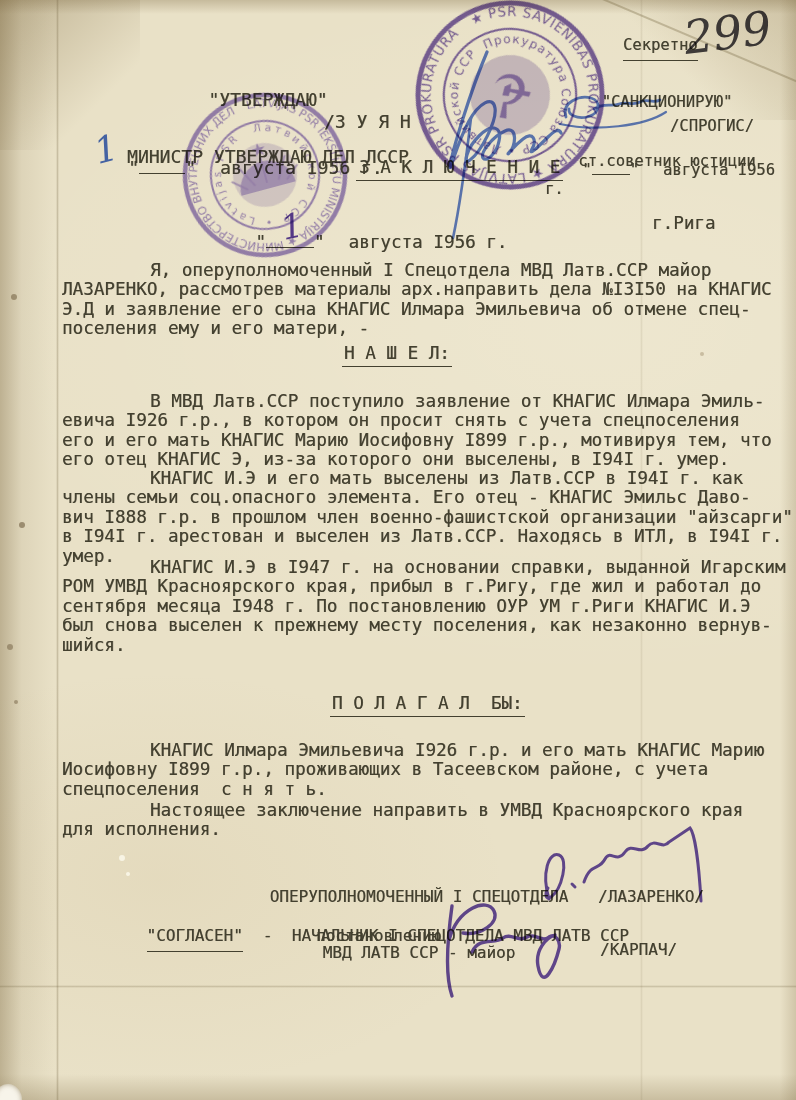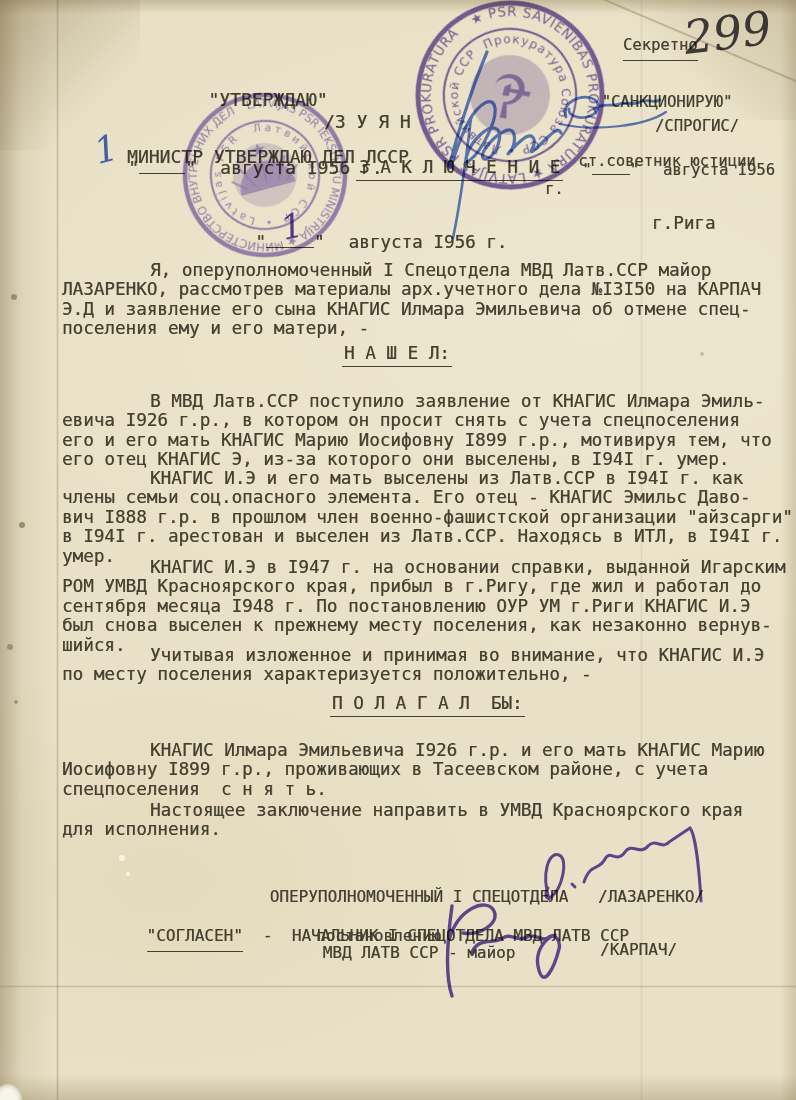--- a/index.html
+++ b/index.html
@@ -71,53 +71,51 @@
   </div>
   <div class="abs tw sz-left" style="left:324px;top:112px">/З У Я Н</div>
   <div class="abs tw sz-left" style="left:85px;top:139px">
     <span>"</span><span class="blank" style="width:46px"></span><span>"</span><span class="rest">августа I956 г.</span>
   </div>
 
   <div class="abs tw sz-right center" style="left:538px;top:54px;width:258px">
     <div>"САНКЦИОНИРУЮ"</div>
     <div>ст.советник юстиции</div>
   </div>
-  <div class="abs tw sz-right" style="left:655px;top:117px">/СПРОГИС/</div>
+  <div class="abs tw sz-right" style="left:670px;top:117px">/СПРОГИС/</div>
   <div class="abs tw sz-right" style="left:545px;top:140px">
     <span>"</span><span class="blank" style="width:38px"></span><span>"</span><span class="rest">августа I956 г.</span>
   </div>
 
   <div class="abs tw sz-body" style="left:356px;top:158px"><span class="ul" style="padding:0 3px 3px">З А К Л Ю Ч Е Н И Е</span></div>
 
   <div class="abs tw sz-body" style="left:213px;top:214px">
     <span>"</span><span class="blank" style="width:48px"></span><span>"</span><span class="rest">августа I956 г.</span>
   </div>
   <div class="abs tw sz-body" style="left:652px;top:214px">г.Рига</div>
 
   <div class="abs tw sz-body para" style="top:261px">Я, оперуполномоченный I Спецотдела МВД Латв.ССР майор
-ЛАЗАРЕНКО, рассмотрев материалы арх.учетного дела №I3I50 на КАРПАЧ
+ЛАЗАРЕНКО, рассмотрев материалы арх.направить дела №I3I50 на КНАГИС
 Э.Д и заявление его сына КНАГИС Илмара Эмильевича об отмене спец-
 поселения ему и его матери, -</div>
   <div class="abs tw sz-body" style="left:342px;top:344px"><span class="ul" style="padding:0 2px 3px">Н А Ш Е Л:</span></div>
   <div class="abs tw sz-body para" style="top:392px">В МВД Латв.ССР поступило заявление от КНАГИС Илмара Эмиль-
 евича I926 г.р., в котором он просит снять с учета спецпоселения
 его и его мать КНАГИС Марию Иосифовну I899 г.р., мотивируя тем, что
 его отец КНАГИС Э, из-за которого они выселены, в I94I г. умер.</div>
   <div class="abs tw sz-body para" style="top:469px">КНАГИС И.Э и его мать выселены из Латв.ССР в I94I г. как
 члены семьи соц.опасного элемента. Его отец - КНАГИС Эмильс Даво-
 вич I888 г.р. в прошлом член военно-фашистской организации "айзсарги"
 в I94I г. арестован и выселен из Латв.ССР. Находясь в ИТЛ, в I94I г.
 умер.</div>
   <div class="abs tw sz-body para" style="top:558px">КНАГИС И.Э в I947 г. на основании справки, выданной Игарским
 РОМ УМВД Красноярского края, прибыл в г.Ригу, где жил и работал до
 сентября месяца I948 г. По постановлению ОУР УМ г.Риги КНАГИС И.Э
 был снова выселен к прежнему месту поселения, как незаконно вернув-
 шийся.</div>
-  <div class="abs tw sz-body para" style="top:646px">Учитывая изложенное и принимая во внимание, что КНАГИС И.Э
-по месту поселения характеризуется положительно, -</div>
   <div class="abs tw sz-body" style="left:330px;top:694px"><span class="ul" style="padding:0 2px 3px">П О Л А Г А Л  БЫ:</span></div>
   <div class="abs tw sz-body para" style="top:741px">КНАГИС Илмара Эмильевича I926 г.р. и его мать КНАГИС Марию
 Иосифовну I899 г.р., проживающих в Тасеевском районе, с учета
 спецпоселения  с н я т ь.</div>
   <div class="abs tw sz-body para" style="top:801px">Настоящее заключение направить в УМВД Красноярского края
 для исполнения.</div>
 
   <div class="abs tw sz-sig center" style="left:268px;top:851px;width:302px">
     <div>ОПЕРУПОЛНОМОЧЕННЫЙ I СПЕЦОТДЕЛА</div>
     <div>МВД ЛАТВ ССР - майор</div>

